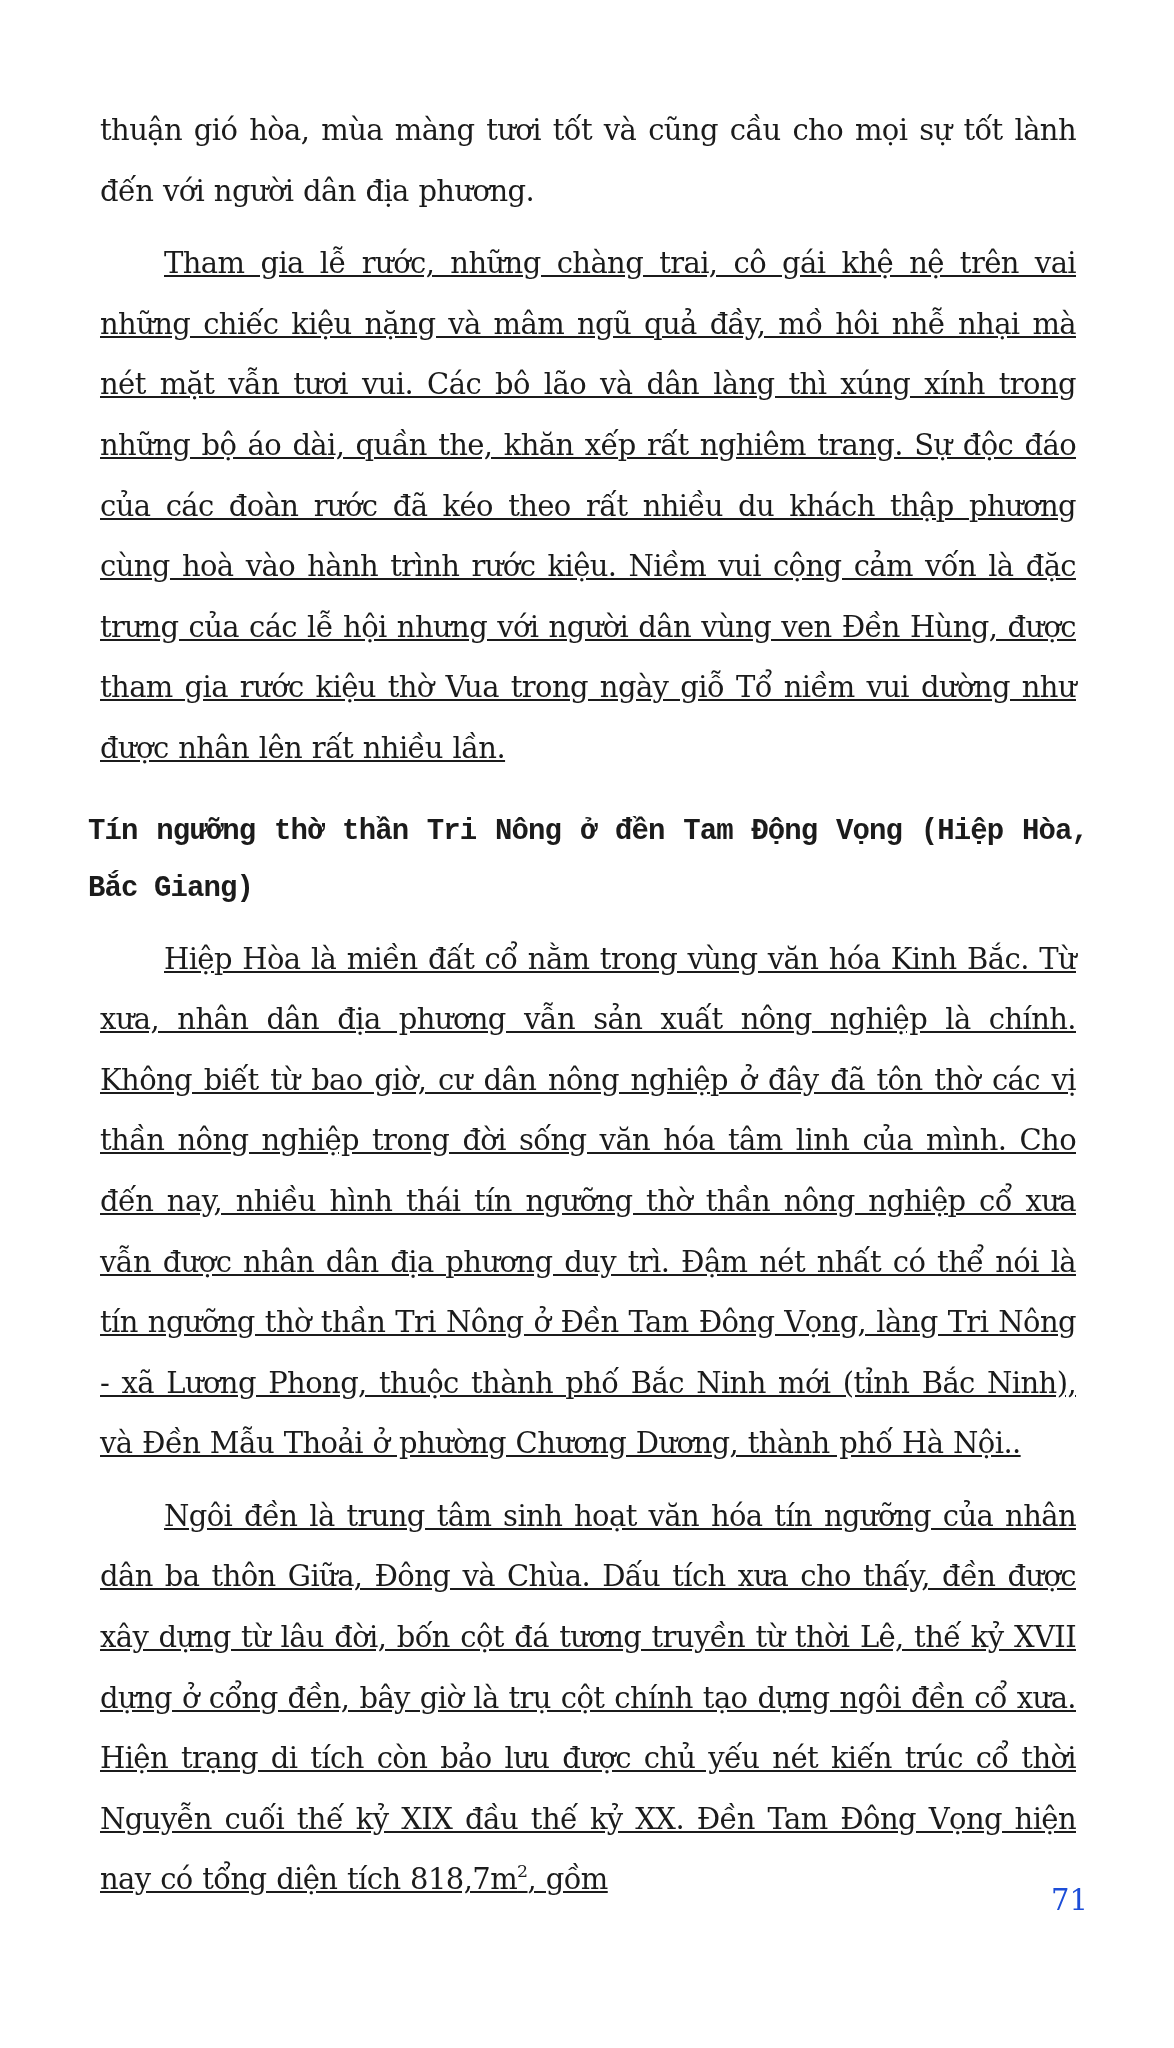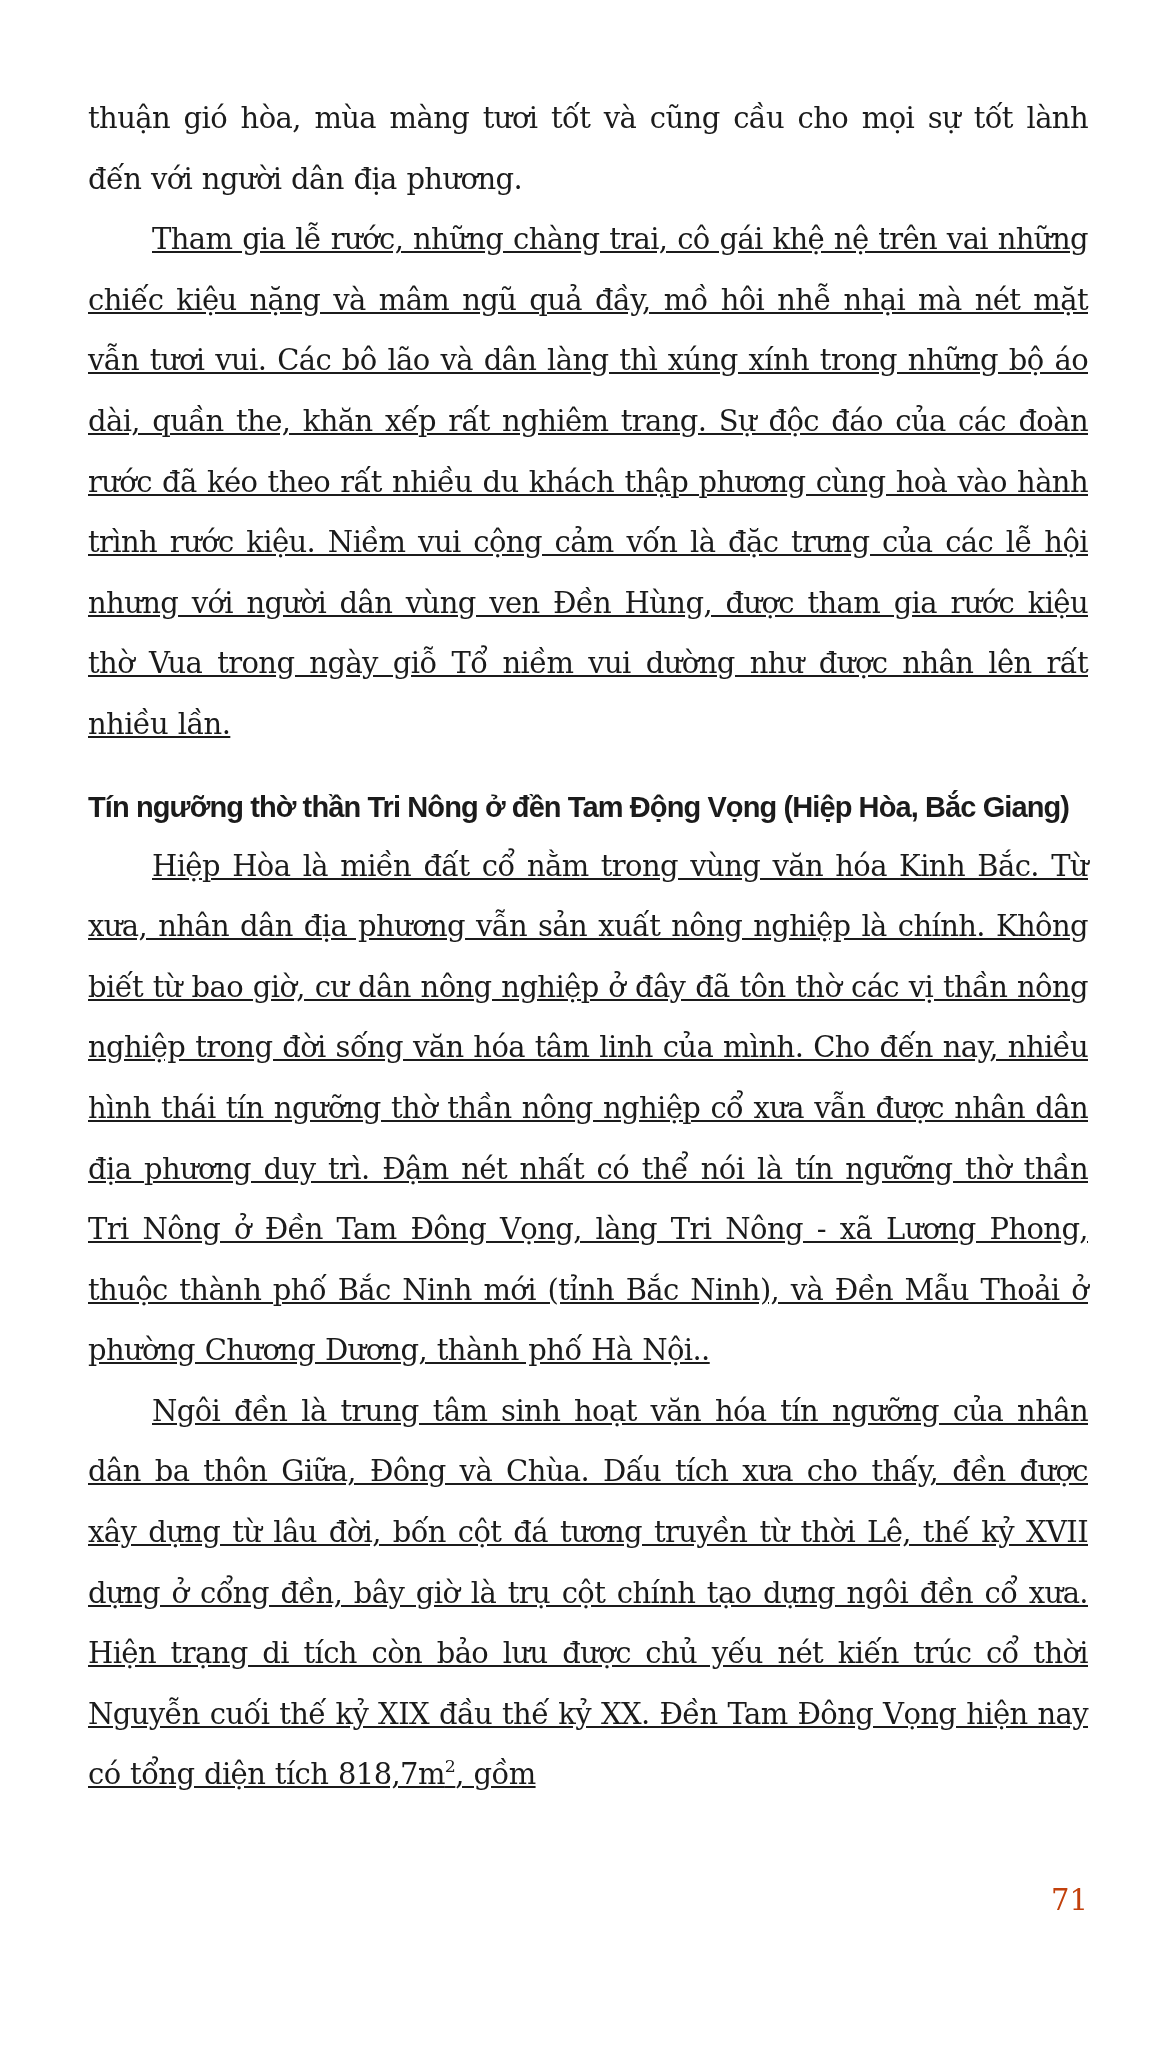--- a/index.html
+++ b/index.html
@@ -15,50 +15,50 @@
       color: #1b1b1b;
       font-family: "DejaVu Serif", "Liberation Serif", serif;
     }
     .page {
       position: absolute;
       left: 88px;
       top: 88px;
       width: 1000px;
     }
     .para {
-      margin: 0;
+      margin: 12px;
       font-size: 29px;
       line-height: 60.6px;
       text-align: justify;
       text-align-last: left;
       letter-spacing: -0.6px;
       word-spacing: 1px;
     }
     .para.indent {
       text-indent: 64px;
       text-decoration: underline;
     }
     .heading {
       margin: 24px 0 0 0;
-      font-family: Liberation Sans, sans-serif;
+      font-family: Liberation Mono, monospace;
       font-weight: bold;
       font-size: 29px;
       line-height: 57px;
       letter-spacing: -0.9px;
       text-align: justify;
       text-align-last: left;
     }
     .page-number {
       position: absolute;
       right: 86px;
       top: 1880px;
       font-family: "DejaVu Serif", "Liberation Serif", serif;
       font-size: 29px;
       line-height: 40px;
-      color: #c2410c;
+      color: #1d4ed8;
     }
     sup {
       font-size: 0.6em;
       line-height: 0;
       vertical-align: 0.7em;
     }
   </style>
 </head>
 <body>
 

